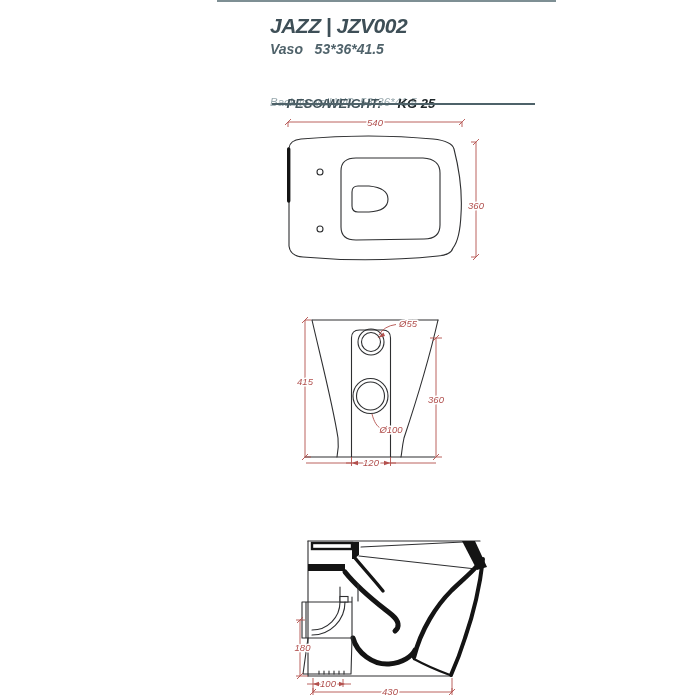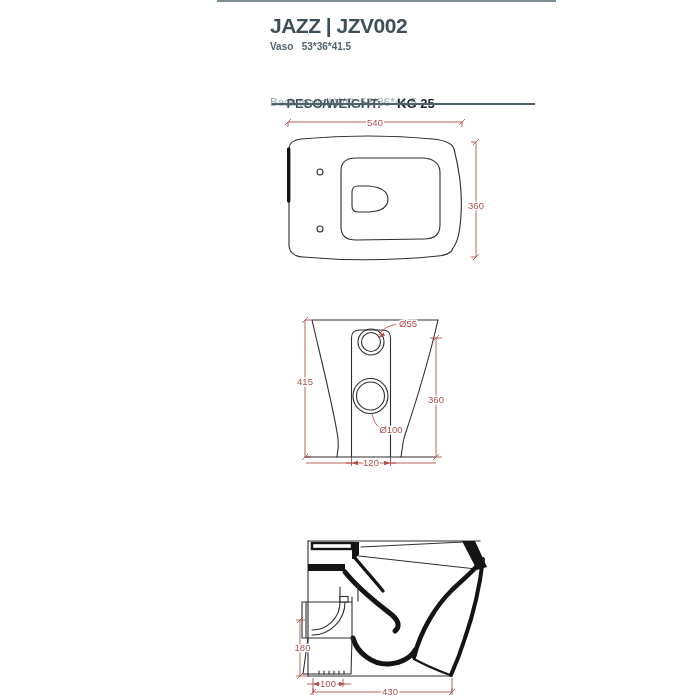--- a/index.html
+++ b/index.html
@@ -1,21 +1,21 @@
 <!DOCTYPE html>
 <html><head>
 <meta charset="utf-8">
 <style>
   html,body{margin:0;padding:0;background:#fff;}
   .page{position:relative;width:633px;height:700px;background:#ffffff;overflow:hidden;
-        font-family:"Liberation Sans",sans-serif;}
+        font-family:"Liberation Sans",sans-serif;font-style:italic;}
   .top-rule{position:absolute;left:217px;top:0;width:339px;height:2px;background:#7e8f94;}
   .title{position:absolute;left:270px;top:14px;font-size:21px;font-weight:bold;
          letter-spacing:-0.5px;color:#3e4f57;white-space:pre;}
-  .sub1{position:absolute;left:270px;top:41px;font-size:10px;font-weight:600;color:#50636b;white-space:pre;}
+  .sub1{position:absolute;left:270px;top:41px;font-size:14px;font-weight:600;color:#50636b;white-space:pre;}
   .sub2{position:absolute;left:270px;top:56px;font-size:11.5px;font-weight:400;color:#97a8ad;white-space:pre;margin-top:40px;}
   .weight-row{position:absolute;left:272px;top:81px;font-size:13px;font-weight:bold;white-space:pre;}
   .w-label{color:#42545b;}
   .w-value{color:#20282b;margin-left:16px;}
   .header-rule{position:absolute;left:272px;top:103px;width:263px;height:2px;background:#4e6269;}
   svg{position:absolute;overflow:visible;}
   #svg-top{left:275px;top:108px;}
   #svg-front{left:292px;top:310px;}
   #svg-side{left:293px;top:535px;}
   .ln{stroke:#2e2f31;stroke-width:1.1;fill:none;stroke-linecap:round;}

